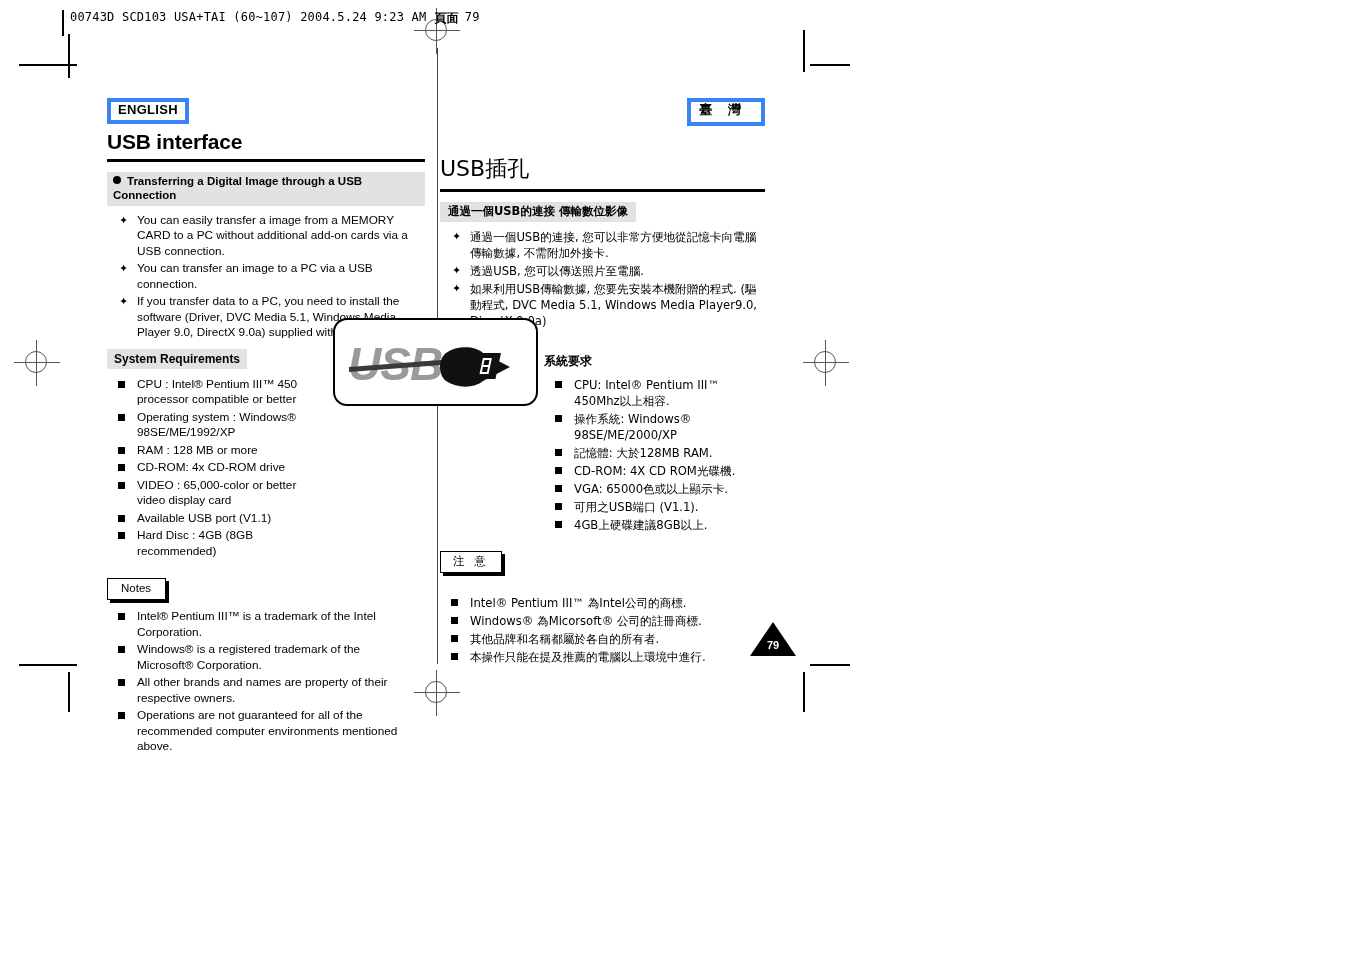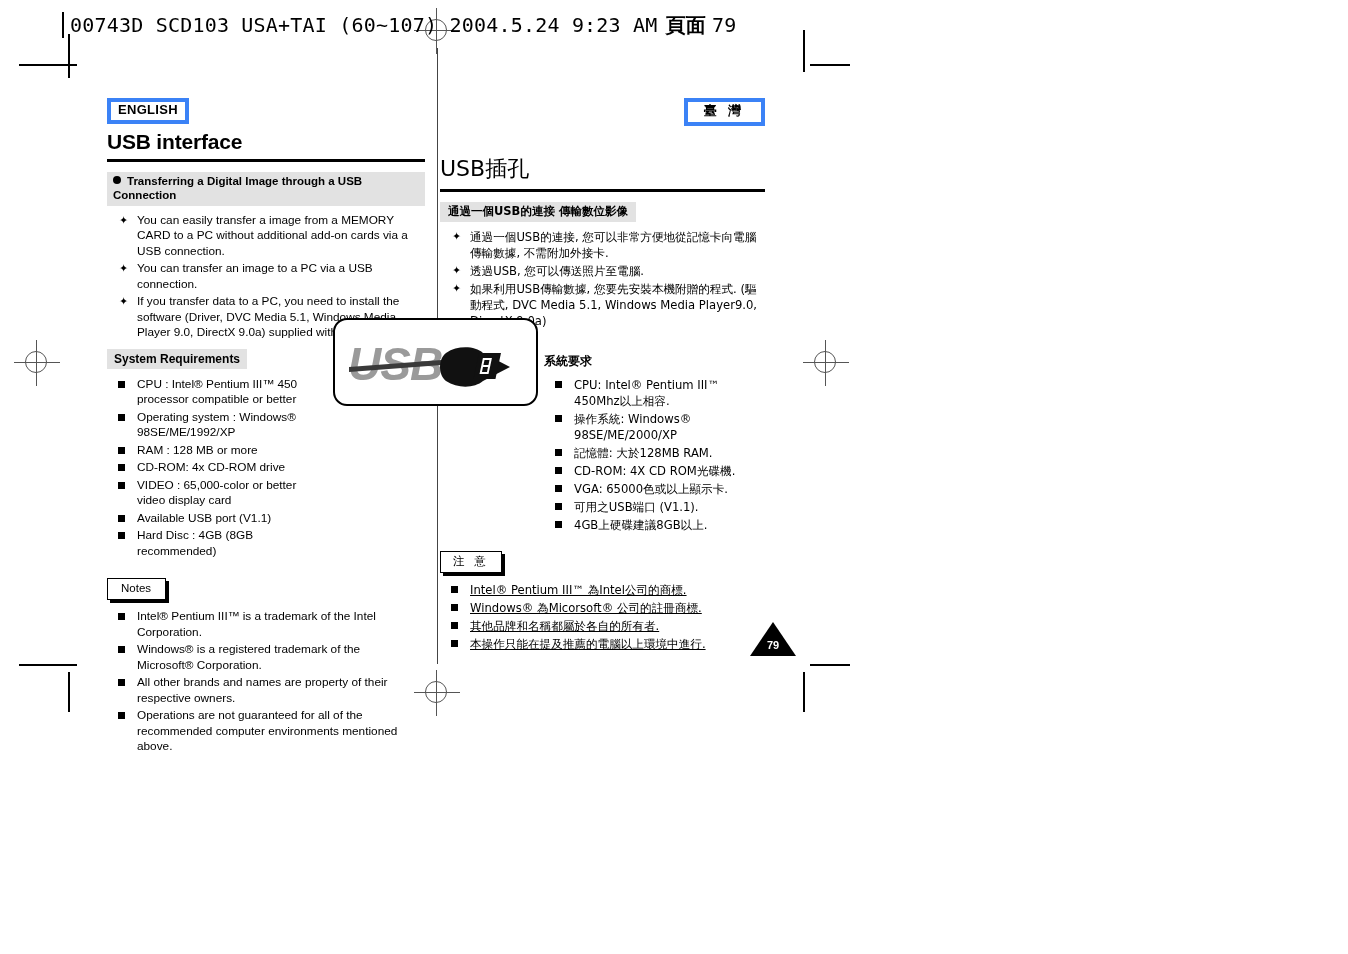--- a/index.html
+++ b/index.html
@@ -43,24 +43,23 @@
     position: absolute;
     width: 0;
     border-left: 1px solid #444;
   }
 
   
   .slug {
     position: absolute;
     left: 62px; top: 10px;
     display: flex;
-    align-items: center;
     height: 30px;
     font-family: "DejaVu Sans Mono", monospace;
-    font-size: 20px;
+    font-size: 12px;
     letter-spacing: 0.2px;
     white-space: nowrap;
   }
   .slug .bar {
     display: inline-block;
     width: 0; height: 26px;
     border-left: 2px solid #000;
     margin-right: 6px;
   }
   .slug .cjk { font-family: "DejaVu Sans", sans-serif; font-weight: bold; }
@@ -70,22 +69,22 @@
   .lang-tag {
     display: inline-block;
     border: 4px solid #3b82f6;
     padding: 1px 7px 2px 7px;
     font-size: 13px;
     font-weight: bold;
     letter-spacing: 0.3px;
     line-height: 1.15;
   }
   .lang-tag.tw {
-    padding: 2px 16px 3px 16px;
-    font-family: Liberation Serif, serif;
+    padding: 2px 16px 3px 8px;
+    font-family: Liberation Mono, monospace;
     letter-spacing: 4px;
   }
   h1.doc-title {
     margin: 6px 0 0 0;
     font-size: 21px;
     font-weight: bold;
     letter-spacing: -0.2px;
   }
   h1.doc-title.tw {
     font-family: "DejaVu Sans", sans-serif;
@@ -322,21 +321,21 @@
       <li><span class="mk"></span><span>記憶體: 大於128MB RAM.</span></li>
       <li><span class="mk"></span><span>CD-ROM: 4X CD ROM光碟機.</span></li>
       <li><span class="mk"></span><span>VGA: 65000色或以上顯示卡.</span></li>
       <li><span class="mk"></span><span>可用之USB端口 (V1.1).</span></li>
       <li><span class="mk"></span><span>4GB上硬碟建議8GB以上.</span></li>
     </ul>
 
     
     <div class="box-head tw" style="margin-top:16px;">注 意</div>
 
-    <ul class="items sq tw" style="margin-top:9px; width:300px;text-decoration:underline;">
+    <ul class="items sq tw" style="margin-top:22px; width:300px;">
       <li><span class="mk"></span><span>Intel® Pentium III™ 為Intel公司的商標.</span></li>
       <li><span class="mk"></span><span>Windows® 為Micorsoft® 公司的註冊商標.</span></li>
       <li><span class="mk"></span><span>其他品牌和名稱都屬於各自的所有者.</span></li>
       <li><span class="mk"></span><span>本操作只能在提及推薦的電腦以上環境中進行.</span></li>
     </ul>
   </div>
 
   <div class="usb-logo-box" style="left:333px; top:318px; width:205px; height:88px;">
     <svg width="201" height="84" viewBox="0 0 201 84" aria-hidden="true">
 

